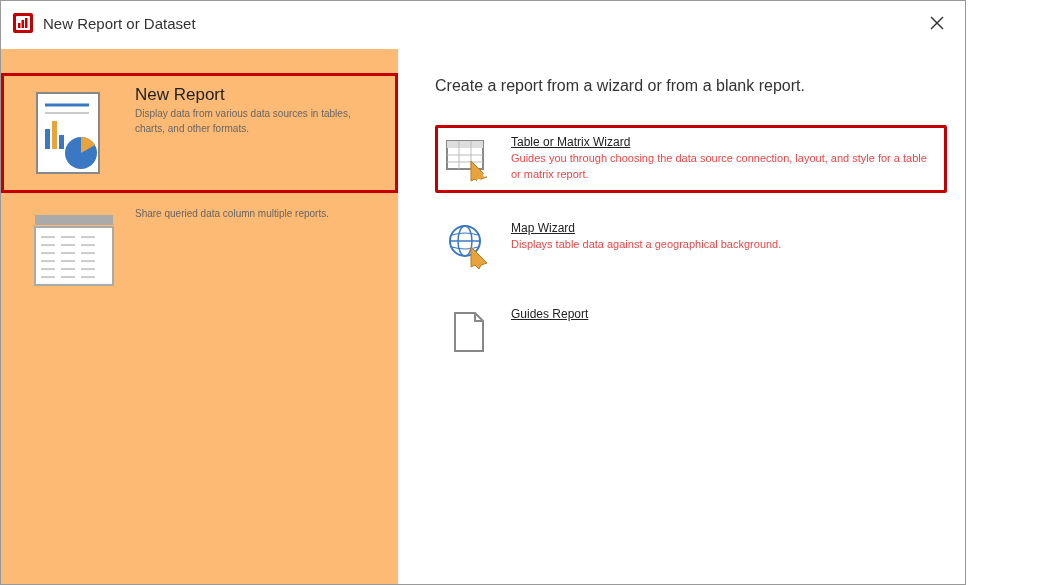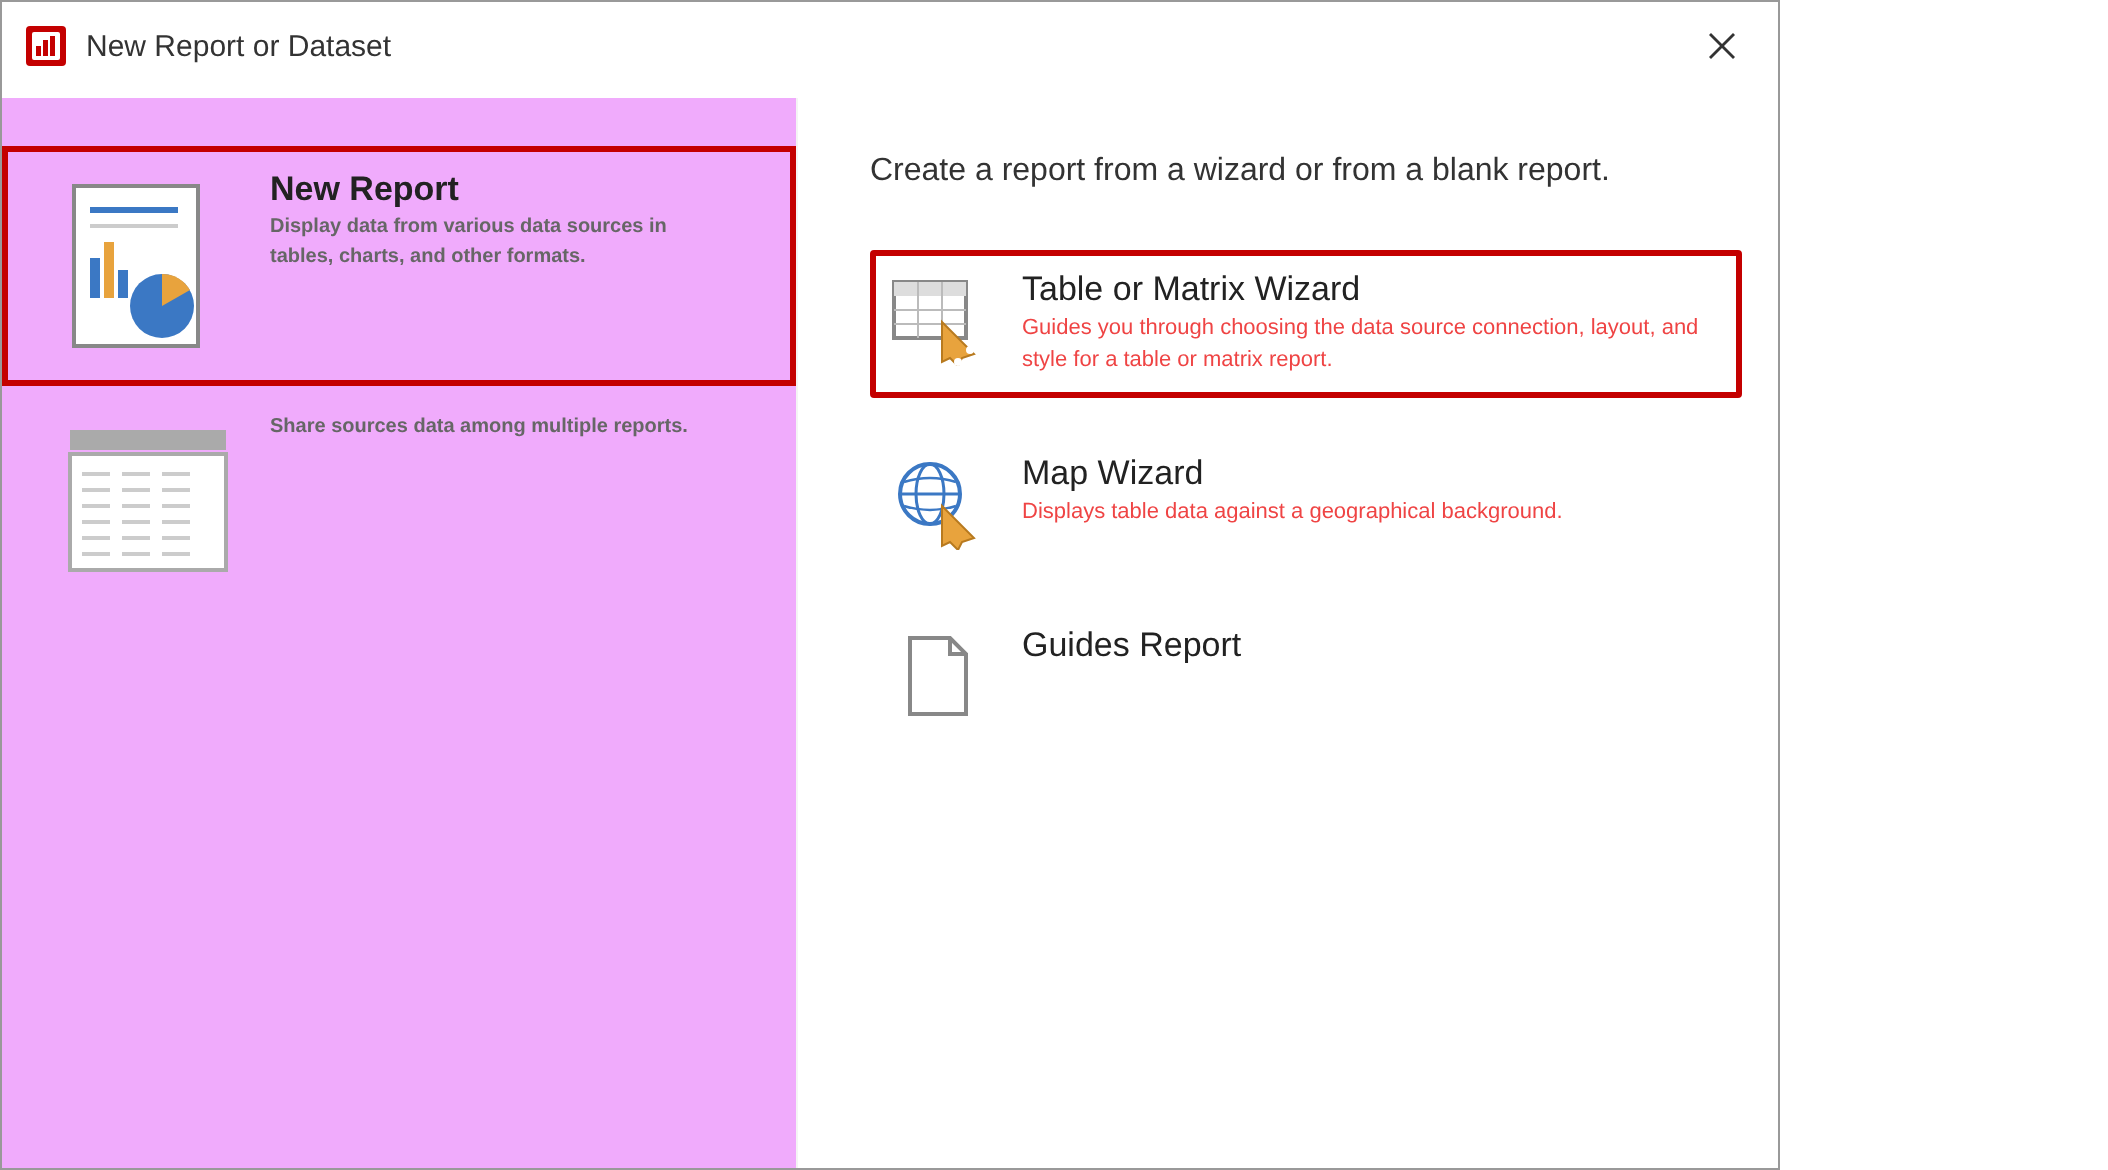--- a/index.html
+++ b/index.html
@@ -1,39 +1,39 @@
 <!DOCTYPE html>
 <html><head>
   <meta charset="utf-8">
   <style>
     * { box-sizing: border-box; margin: 0; padding: 0; }
     body { font-family: "Segoe UI", Arial, sans-serif; background: #fff; color: #333; width: 1054px; height: 585px; overflow: hidden; }
-    .window { border: 1px solid #999; width: 890px; height: 585px; display: flex; flex-direction: column; }
+    .window { border: 1px solid #999; width: 966px; height: 585px; display: flex; flex-direction: column; }
     .titlebar { display: flex; align-items: center; padding: 6px 12px 10px 12px; }
     .titlebar .app-icon { width: 20px; height: 20px; margin-right: 10px; }
     .titlebar .title { font-size: 15px; color: #333; }
     .titlebar .spacer { flex: 1; }
     .titlebar .close { width: 32px; height: 32px; display: flex; align-items: center; justify-content: center; color: #333; cursor: pointer; }
     .titlebar .close svg { width: 14px; height: 14px; }
     .body { flex: 1; display: flex; }
-    .sidebar { width: 398px; background: #f0abfc; border-right: 1px solid #f4f4f4; padding-top: 24px; font-weight: bold; }
+    .sidebar { width: 398px; background: #fdba74; border-right: 1px solid #f4f4f4; padding-top: 24px; }
     .side-item { display: flex; padding: 14px 22px 16px 30px; cursor: pointer; }
     .side-item.selected { outline: 3px solid #c40000; outline-offset: -3px; }
     .side-icon { width: 86px; height: 86px; flex-shrink: 0; margin-right: 18px; margin-top: 4px; }
     .side-text .side-title { font-size: 17px; color: #222; margin-top: -2px; margin-bottom: 2px; }
     .side-text .side-desc { font-size: 10px; color: #666; line-height: 1.45; max-width: 220px; }
     .main { flex: 1; padding: 28px 18px 0 36px; }
     .main-heading { font-size: 16px; color: #333; margin-bottom: 30px; }
     .option { display: flex; padding: 10px 12px 10px 10px; cursor: pointer; border-radius: 2px; margin-bottom: 8px; }
     .option.selected { outline: 3px solid #c40000; outline-offset: -3px; }
     .option-icon { width: 46px; height: 46px; flex-shrink: 0; margin-right: 20px; margin-top: 2px; }
     .option-text .option-title { font-size: 16px; color: #222; font-weight: 600; margin-bottom: 2px; }
     .option-text .option-title { font-weight: 400; }
     .option-text .option-title { font-weight: 500; }
-    .option-text .option-title { font-weight: 400; font-size: 17px; }
+    .option-text .option-title { font-weight: 400; font-size: 12px; text-decoration: underline; }
     .option-text .option-desc { font-size: 11px; color: #ef4444; line-height: 1.45; max-width: 520px; }
     .options-list { margin-top: 0; }
     .option + .option { margin-top: 18px; }
   </style>
 </head>
 <body>
 
 <div class="window">
   <div class="titlebar">
     <span class="app-icon">
@@ -98,21 +98,21 @@
               <line x1="10" y1="58" x2="24" y2="58"></line>
                 <line x1="30" y1="58" x2="44" y2="58"></line>
                 <line x1="50" y1="58" x2="64" y2="58"></line>
               <line x1="10" y1="66" x2="24" y2="66"></line>
                 <line x1="30" y1="66" x2="44" y2="66"></line>
                 <line x1="50" y1="66" x2="64" y2="66"></line>
             </g>
           </svg>
         </span>
         <div class="side-text">
-          <div class="side-desc">Share sources data among multiple reports.</div>
+          <div class="side-desc">Share queried data column multiple reports.</div>
         </div>
       </div>
 
     </div>
     <div class="main">
       <div class="main-heading">Create a report from a wizard or from a blank report.</div>
       <div class="options-list">
 
         <div class="option selected">
           <span class="option-icon">

